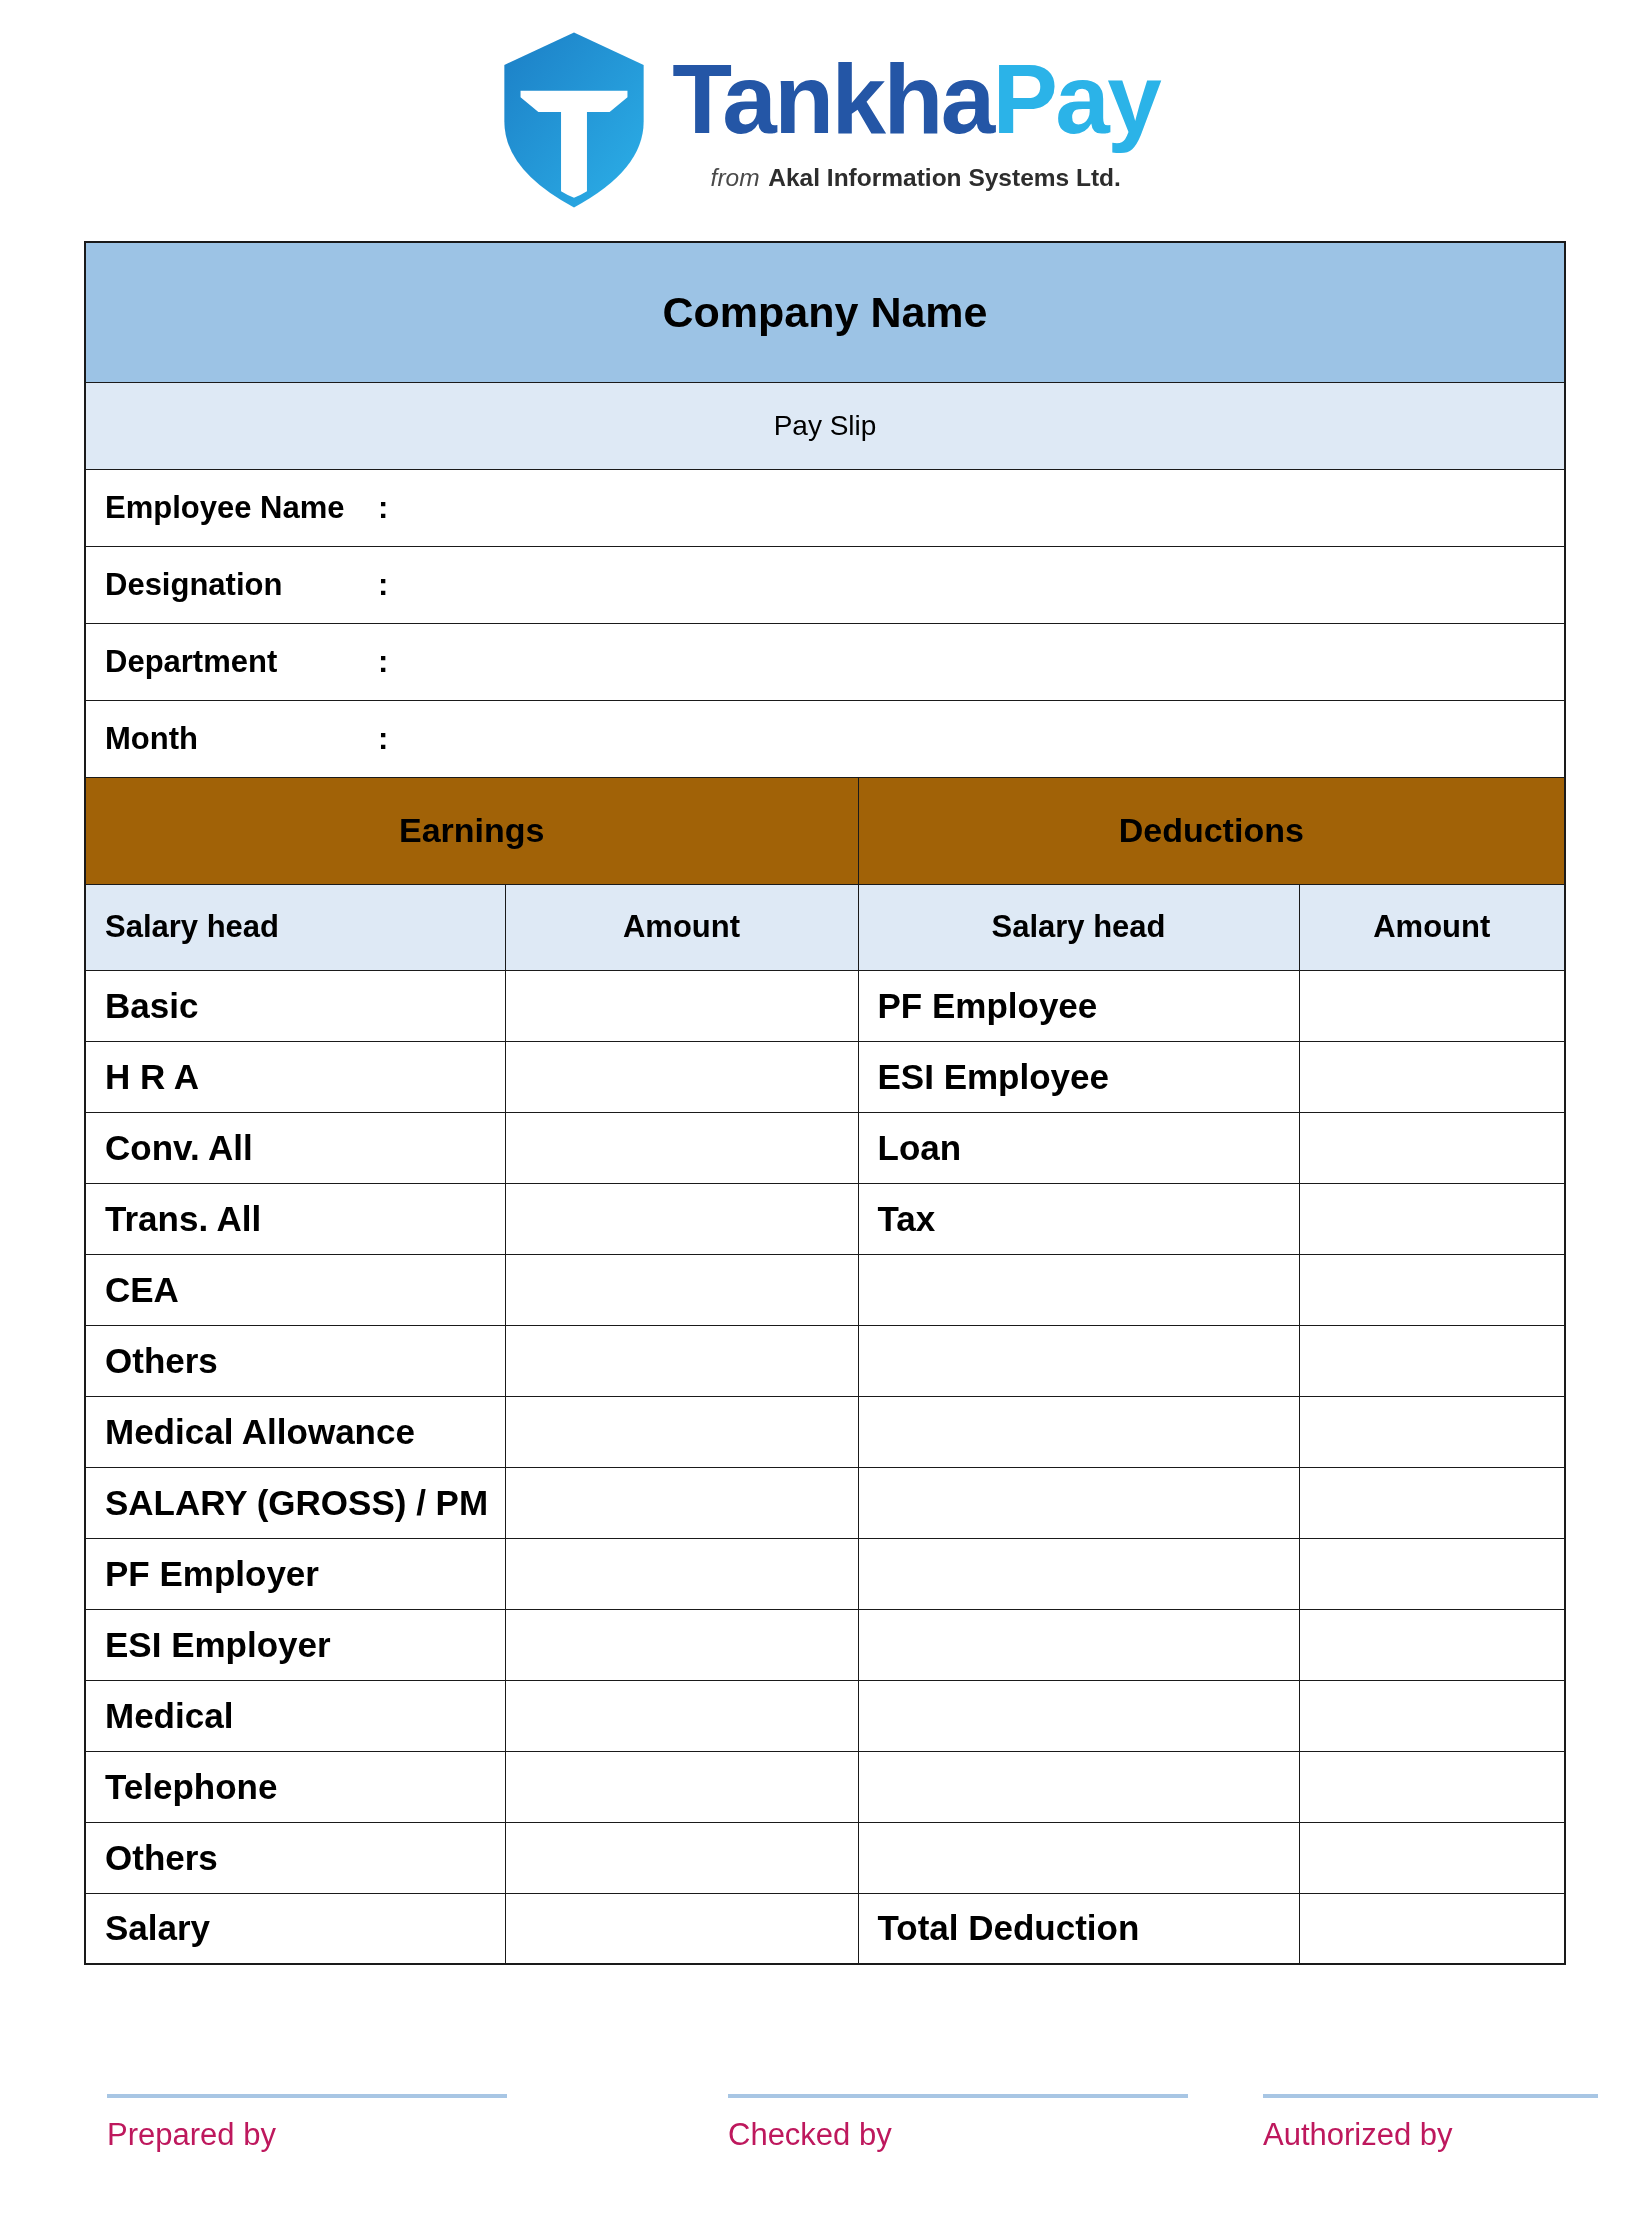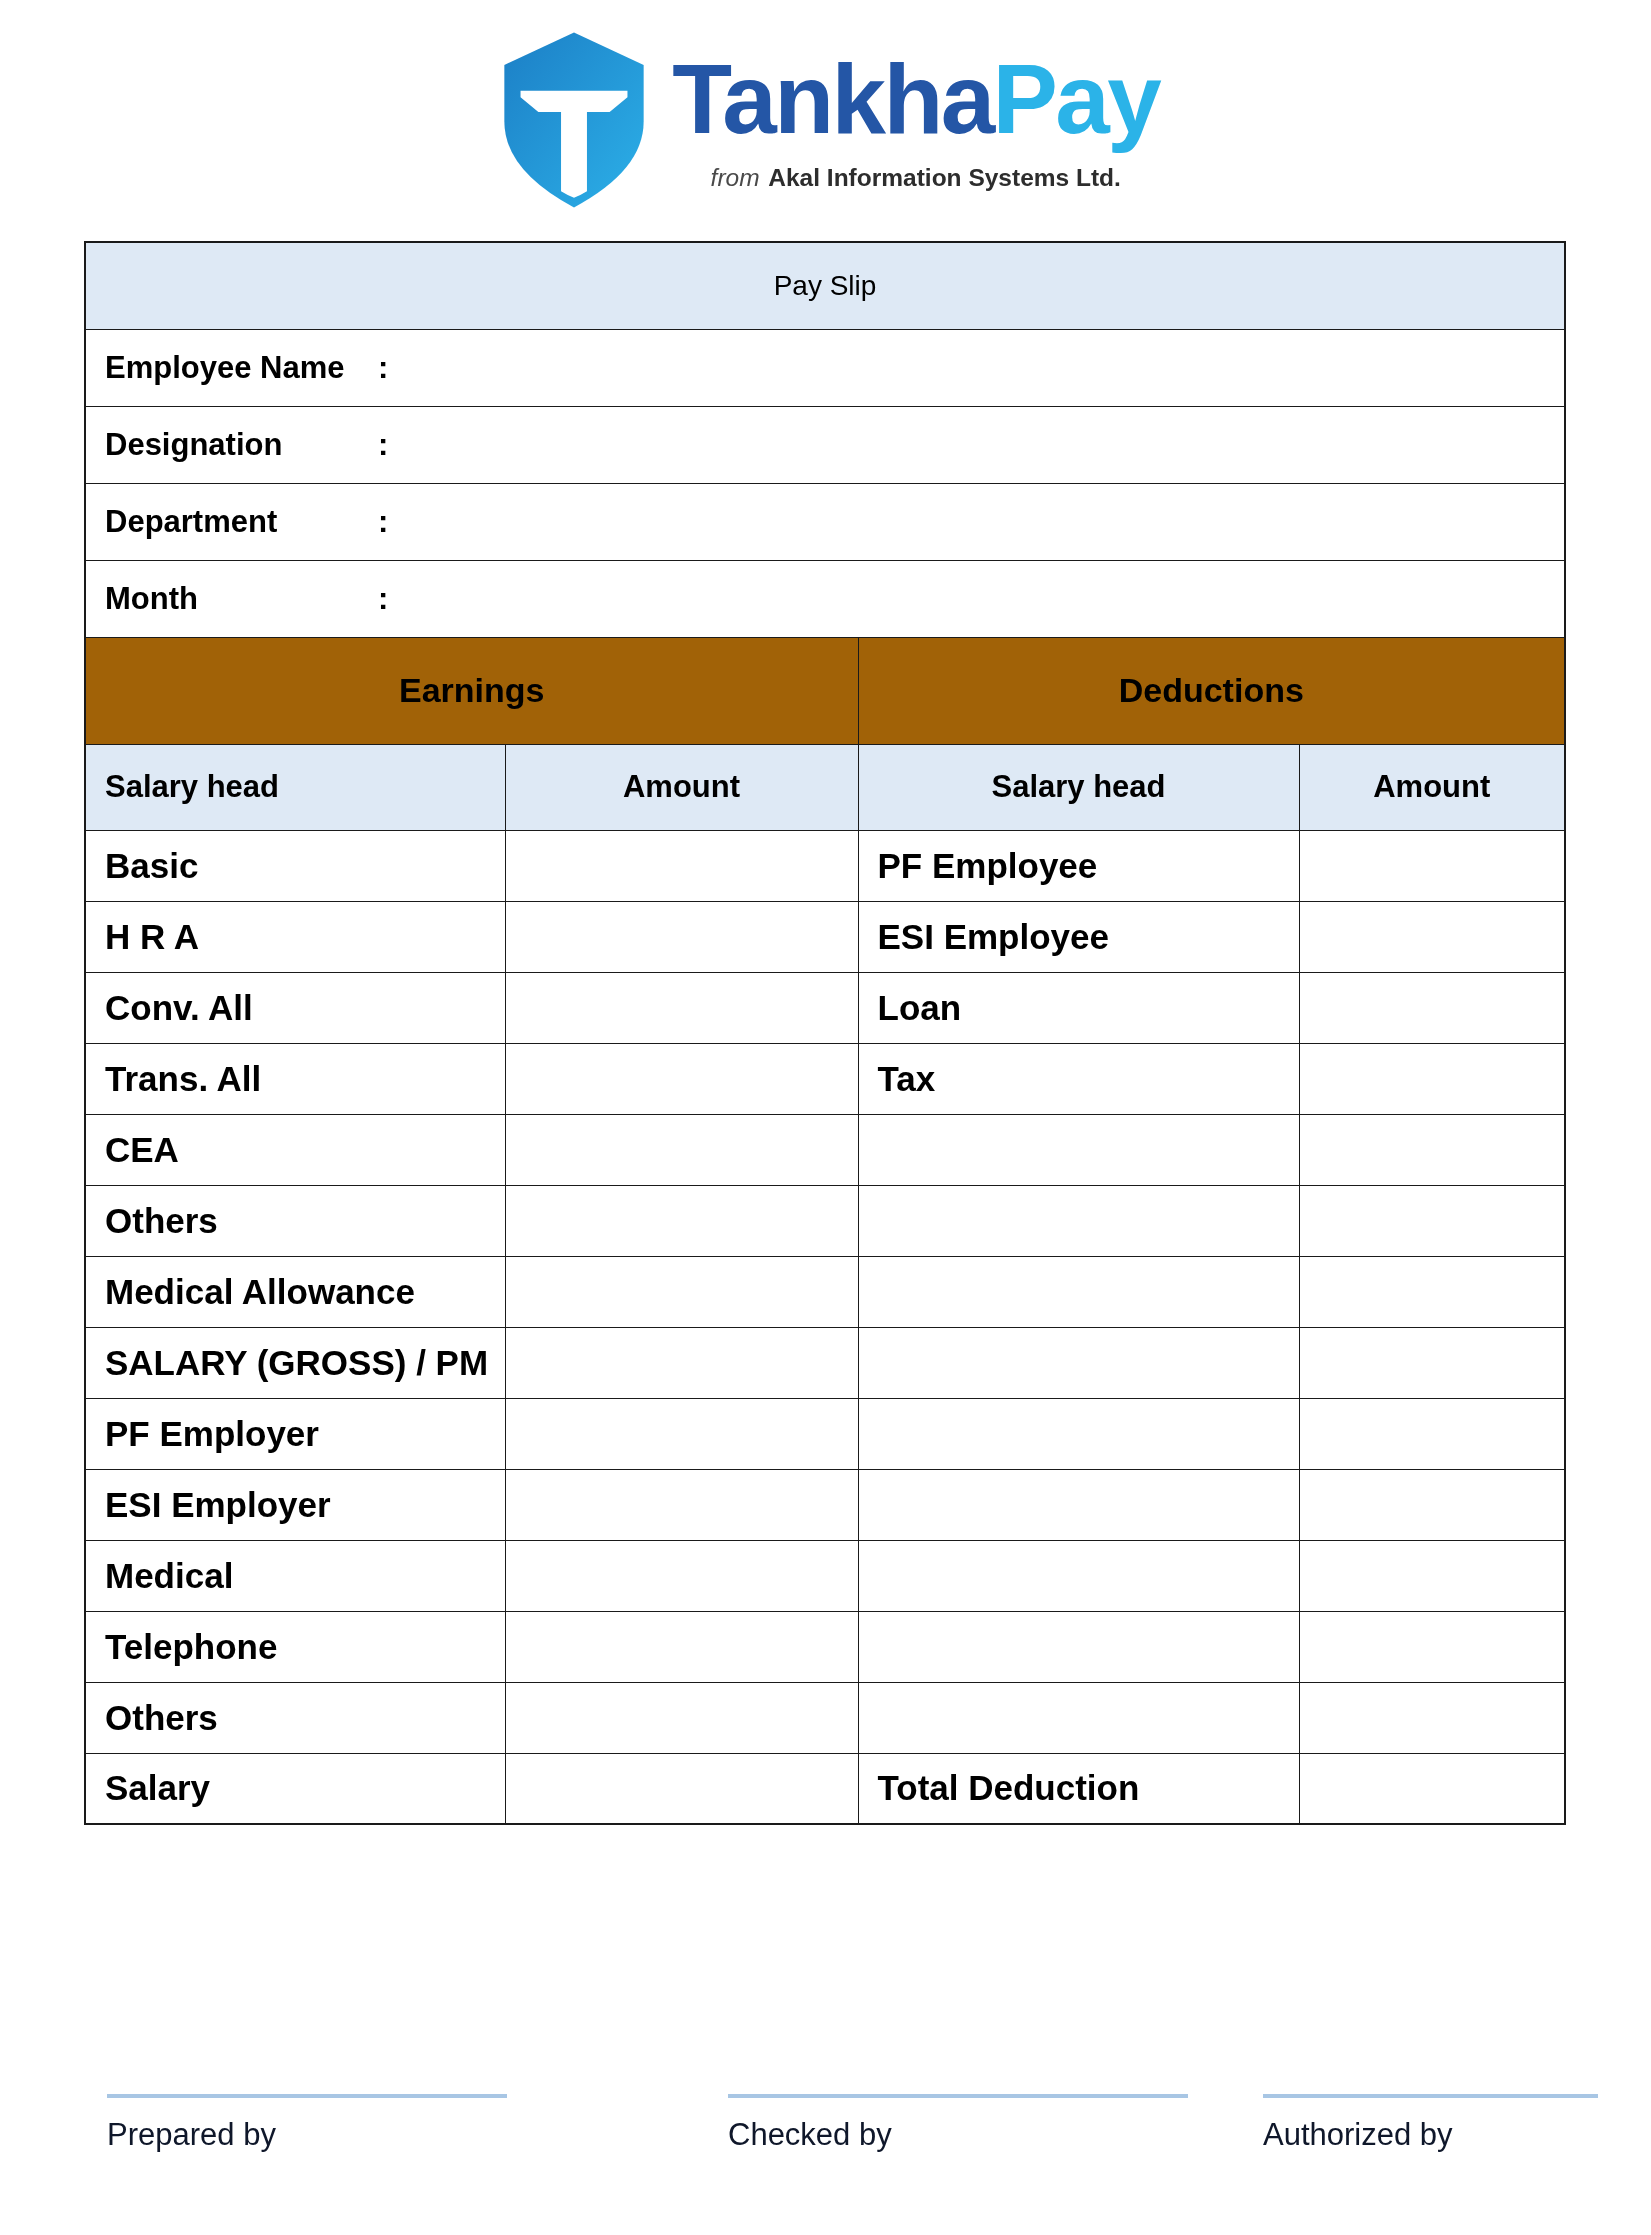--- a/index.html
+++ b/index.html
@@ -60,21 +60,21 @@
   tr.colhead-row td.first { text-align:left; padding-left:19px; }
 
   tr.body-row td { height:71px; font-size:35px;font-weight:bold; }
   tr.body-row td.head-cell { padding-left:19px; }
   tr.body-row td.amount-cell { }
   td.em { font-weight:bold; }
 
   
   .sig { position:absolute; top:2094px; }
   .sig-line { display:block; height:4.4px; background:#a8c6e4; }
-  .sig-label { display:block; margin-top:19px; font-size:31px; color:#0f172a; }
+  .sig-label { display:block; margin-top:19px; font-size:31px; color:#be185d; }
   #sig-prepared   { left:107px;  width:400px; }
   #sig-checked    { left:728px;  width:460px; }
   #sig-authorized { left:1263px; width:335px; }
 </style>
 </head>
 <body>
 
 <header class="logo-wrap">
   <span class="shield">
     <svg viewBox="0 0 100 110" width="162" height="180" aria-hidden="true">
@@ -98,20 +98,23 @@
 
 <table class="payslip">
   <colgroup>
     <col style="width:420px">
       <col style="width:353px">
       <col style="width:441px">
       <col style="width:266px">
   </colgroup>
 
   <tbody>
+      <tr class="company-row">
+    <td colspan="4">Company Name</td>
+  </tr>
 
   <tr class="title-row">
     <td colspan="4">Pay Slip</td>
   </tr>
 
   <tr class="info-row">
     <td colspan="4">
       <span class="info-label">Employee Name</span><span class="info-colon">:</span><span class="info-value"></span>
     </td>
   </tr>

